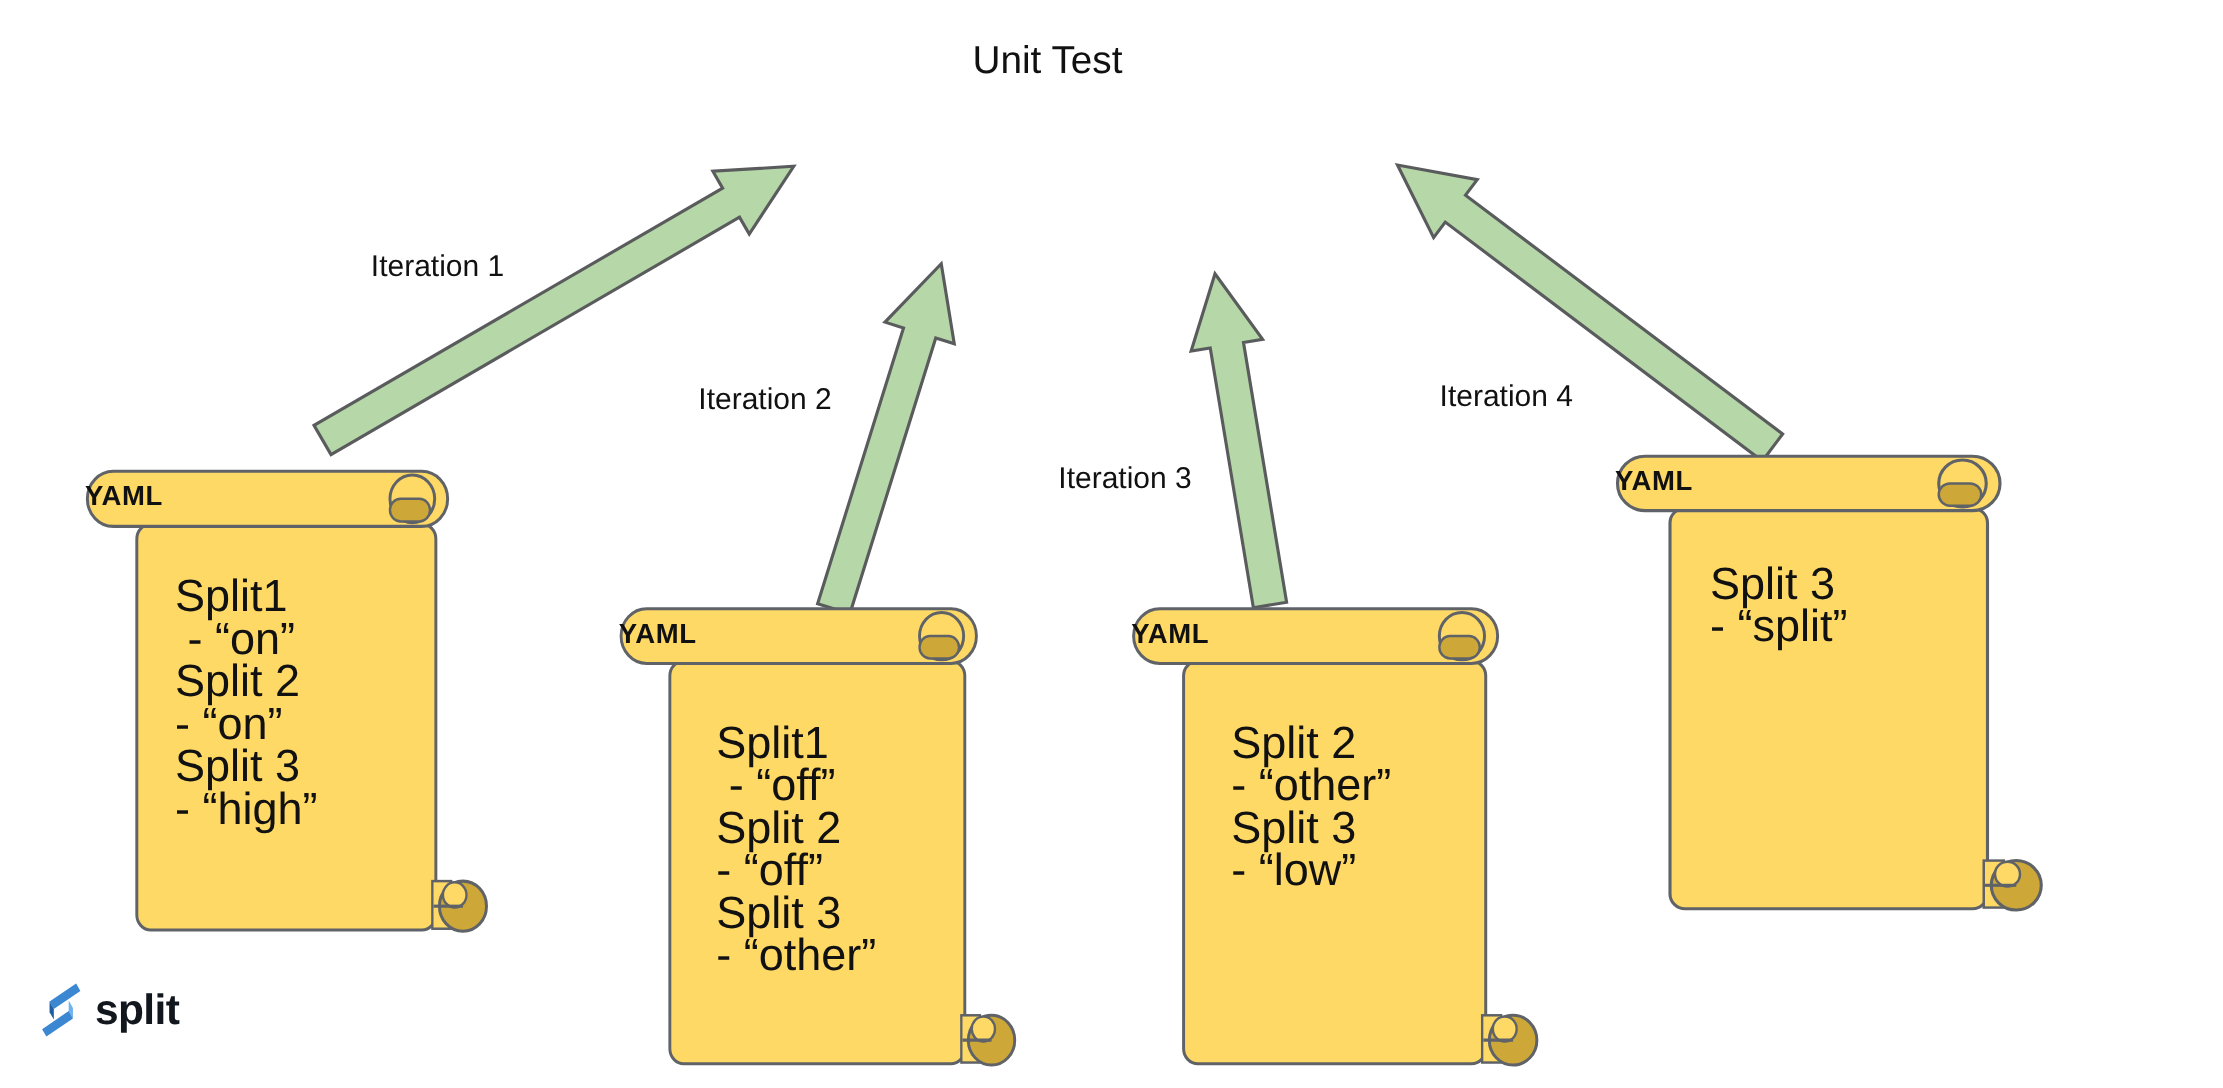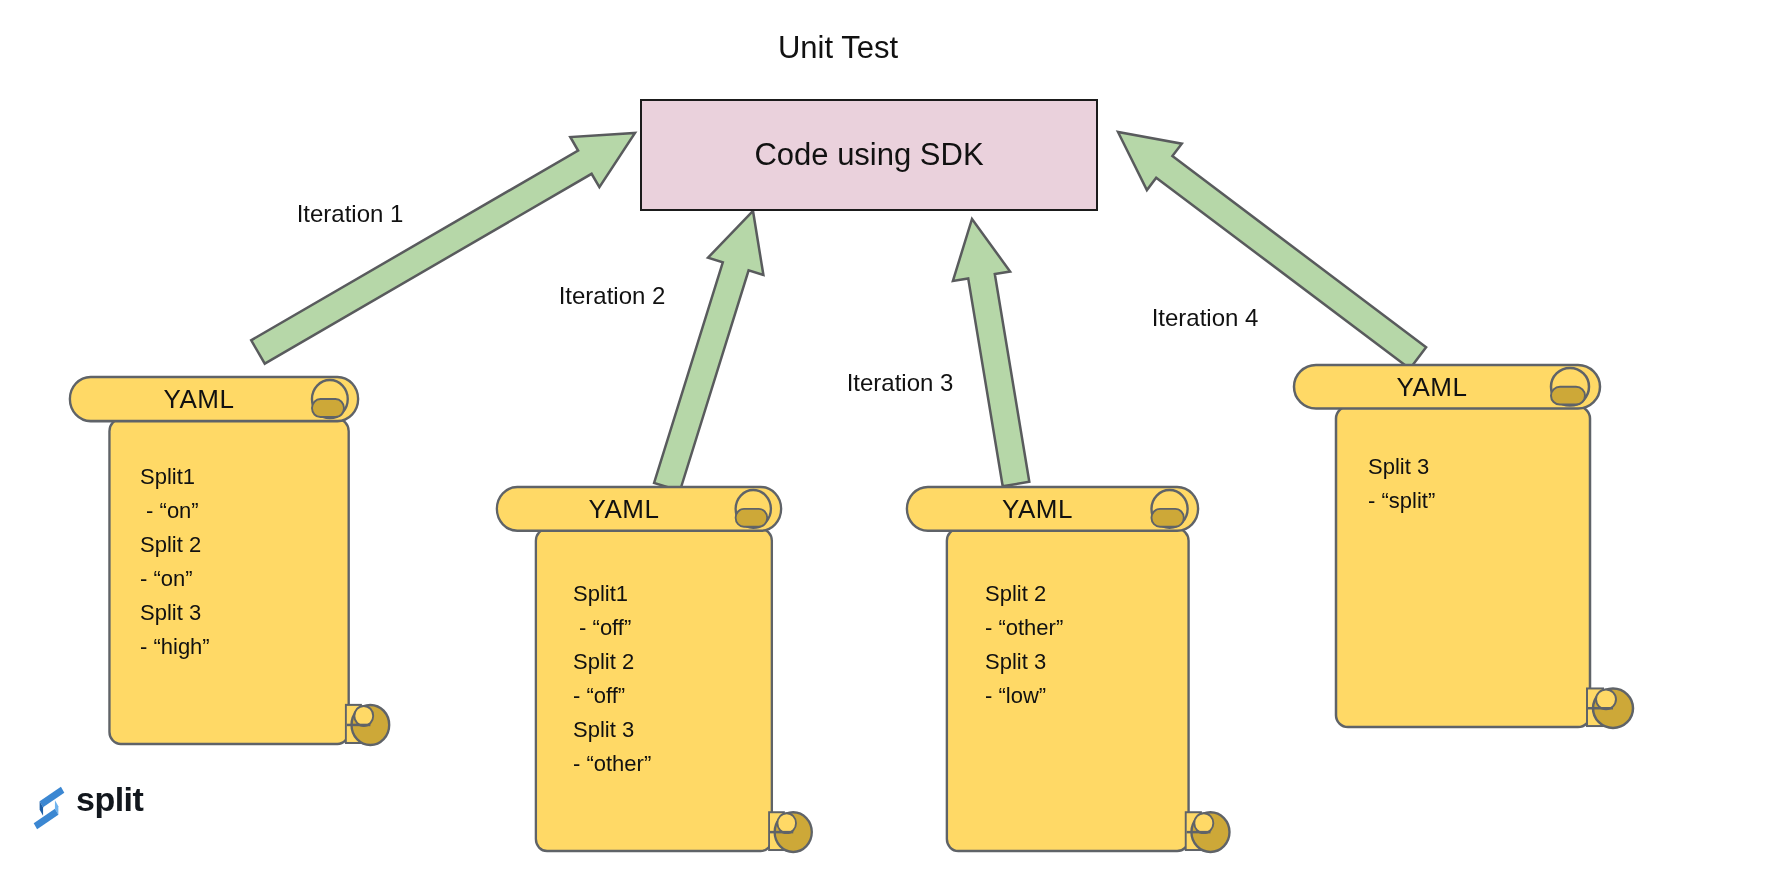--- a/index.html
+++ b/index.html
@@ -8,47 +8,44 @@
   .abs{position:absolute;}
   svg{overflow:visible;display:block;}
 
   .title{left:638px;top:30px;width:400px;text-align:center;font-size:31px;z-index:4;}
   .sdk-box{left:640px;top:99px;width:458px;height:112px;background:#ead1dc;
            border:2px solid #1b1b1b;display:flex;align-items:center;justify-content:center;
            font-size:31px;z-index:2;box-sizing:border-box;}
   .arrow-layer{left:0;top:0;z-index:1;}
   .iter{transform:translate(-50%,-50%);font-size:24px;white-space:nowrap;z-index:3;text-align:center;}
   .scroll-svg{z-index:2;}
-  .yaml-label{font-weight:normal;font-size:26px;text-align:center;z-index:3;letter-spacing:0.5px;}
-  .scroll-text{font-size:22px;line-height:34px;z-index:3;}
+  .yaml-label{font-weight:bold;font-size:22px;text-align:left;z-index:3;letter-spacing:0.5px;}
+  .scroll-text{font-size:36px;line-height:34px;z-index:3;}
   .scroll-text div{white-space:pre;}
-  .logo{left:32px;top:782px;display:flex;align-items:flex-start;gap:10px;z-index:3;}
+  .logo{left:32px;top:782px;display:flex;align-items:center;gap:10px;z-index:3;}
   .wordmark{font-size:34px;font-weight:700;color:#12171d;letter-spacing:-0.5px;line-height:1;}
 </style>
 </head>
 <body>
 
 <div class="canvas">
 
   <svg class="abs arrow-layer" width="1778" height="870" viewBox="0 0 1778 870">
     <g fill="#b6d7a8" stroke="#595b5d" stroke-width="2.5">
       <polygon points="264.8,363.7 591.6,173.8 599.4,187.2 635,133 570.3,137.0 578.1,150.5 251.2,340.3"></polygon>
       <polygon points="679.9,491.0 748.6,270.4 763.4,275.0 753,211 708.0,257.7 722.8,262.4 654.1,483.0"></polygon>
       <polygon points="1029.3,481.8 994.8,274.0 1010.1,271.5 972,219 952.9,280.9 968.2,278.4 1002.7,486.2"></polygon>
       <polygon points="1426.1,347.2 1172.4,156.1 1181.8,143.7 1118,132 1146.9,190.1 1156.2,177.7 1409.9,368.8"></polygon>
     </g>
   </svg>
 
   <div class="abs title">Unit Test</div>
-  <div class="abs sdk-box">
-    <span>Code using SDK</span>
-  </div>
 
   <div class="abs iter" style="left:350px;top:214px">Iteration 1</div>
-  <div class="abs iter" style="left:612px;top:296px">Iteration 2</div>
+  <div class="abs iter" style="left:612px;top:320px">Iteration 2</div>
   <div class="abs iter" style="left:900px;top:383px">Iteration 3</div>
   <div class="abs iter" style="left:1205px;top:318px">Iteration 4</div>
 
   <svg class="abs scroll-svg" style="left:68px;top:375px" width="292" height="373" viewBox="0 0 310 372" preserveAspectRatio="none">
     <g stroke="#5f6368" stroke-width="2.5">
       <rect x="44" y="44" width="254" height="324" rx="12" fill="#ffd966"></rect>
       <g>
         <rect x="295" y="329" width="16" height="38" fill="#ffd966" stroke-width="2"></rect>
         <circle cx="321" cy="349" r="20" fill="#cda838"></circle>
         <circle cx="314" cy="340" r="10" fill="#ffd966" stroke-width="2"></circle>

